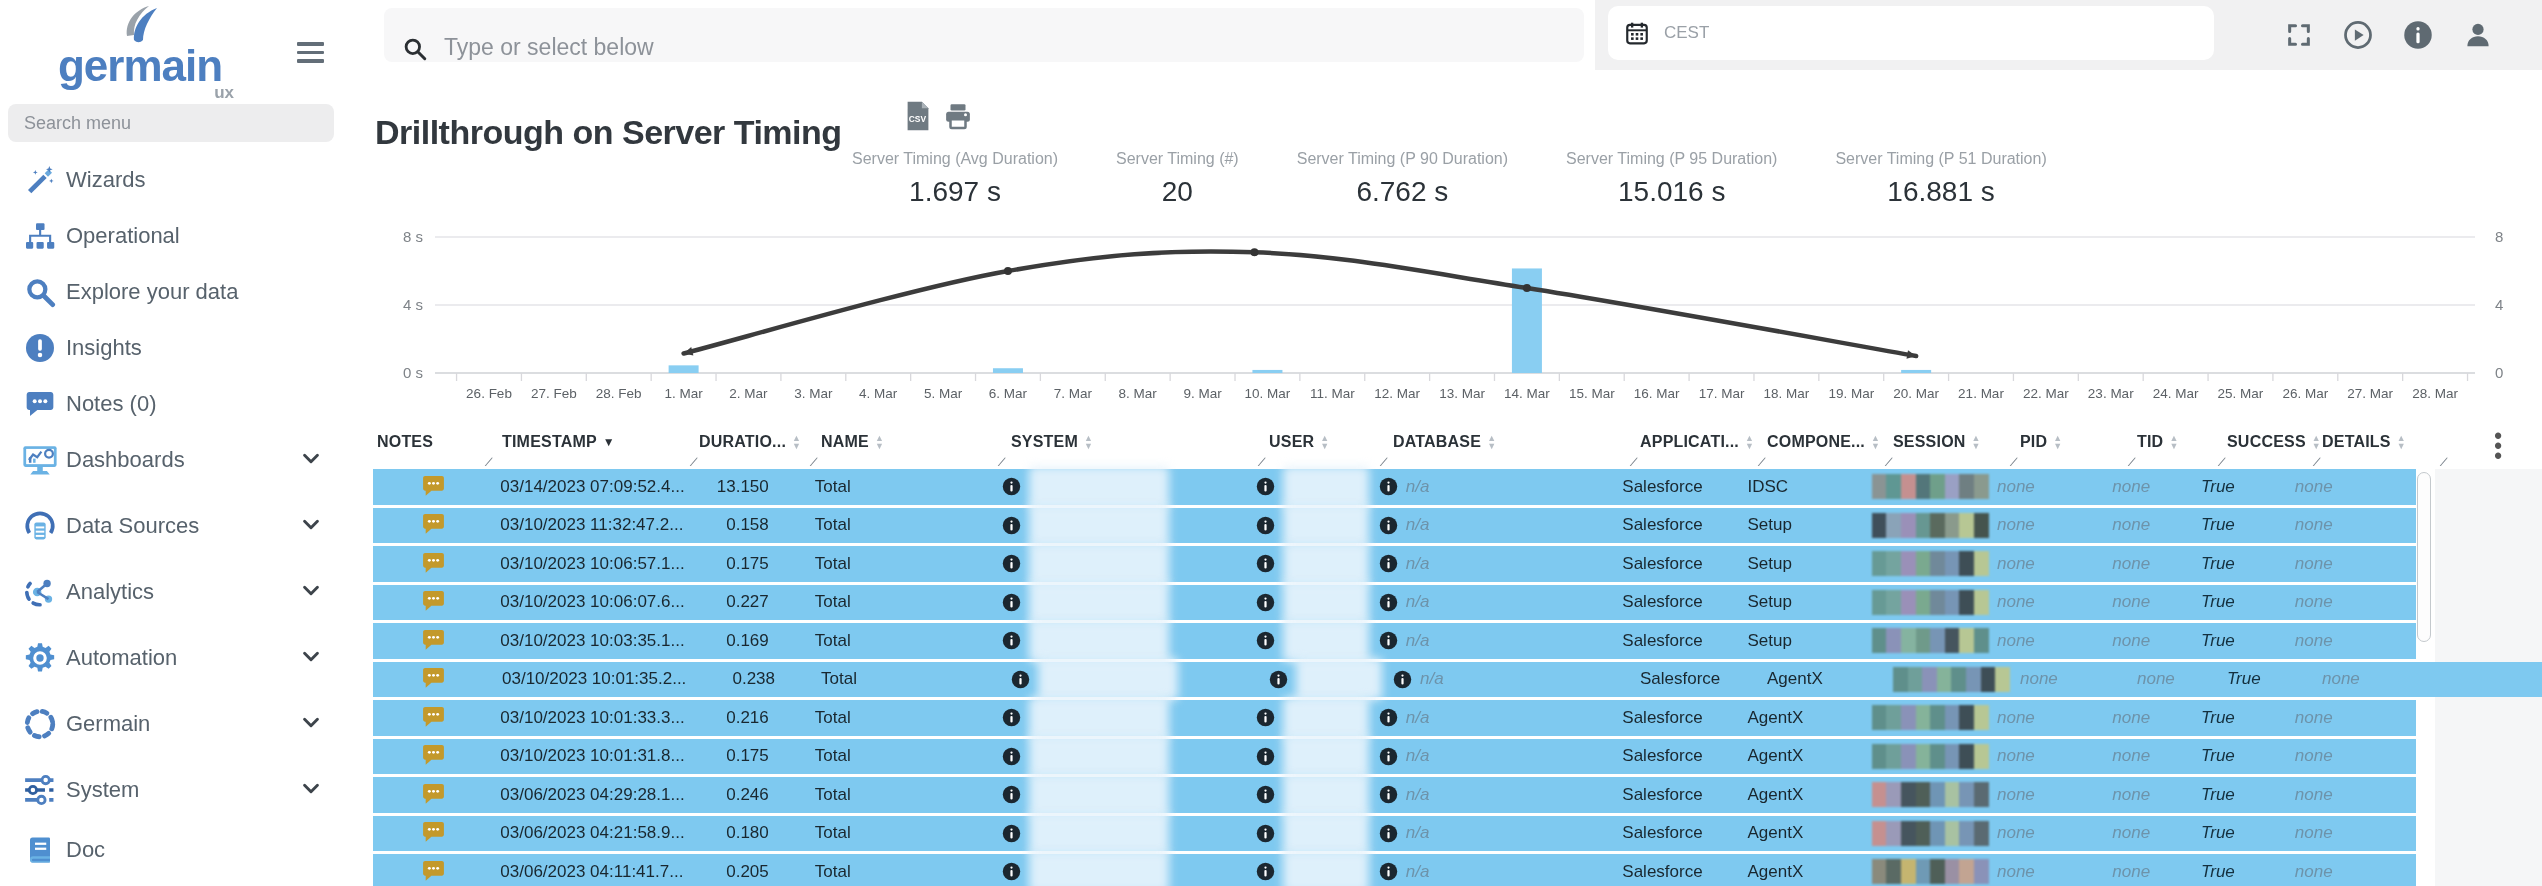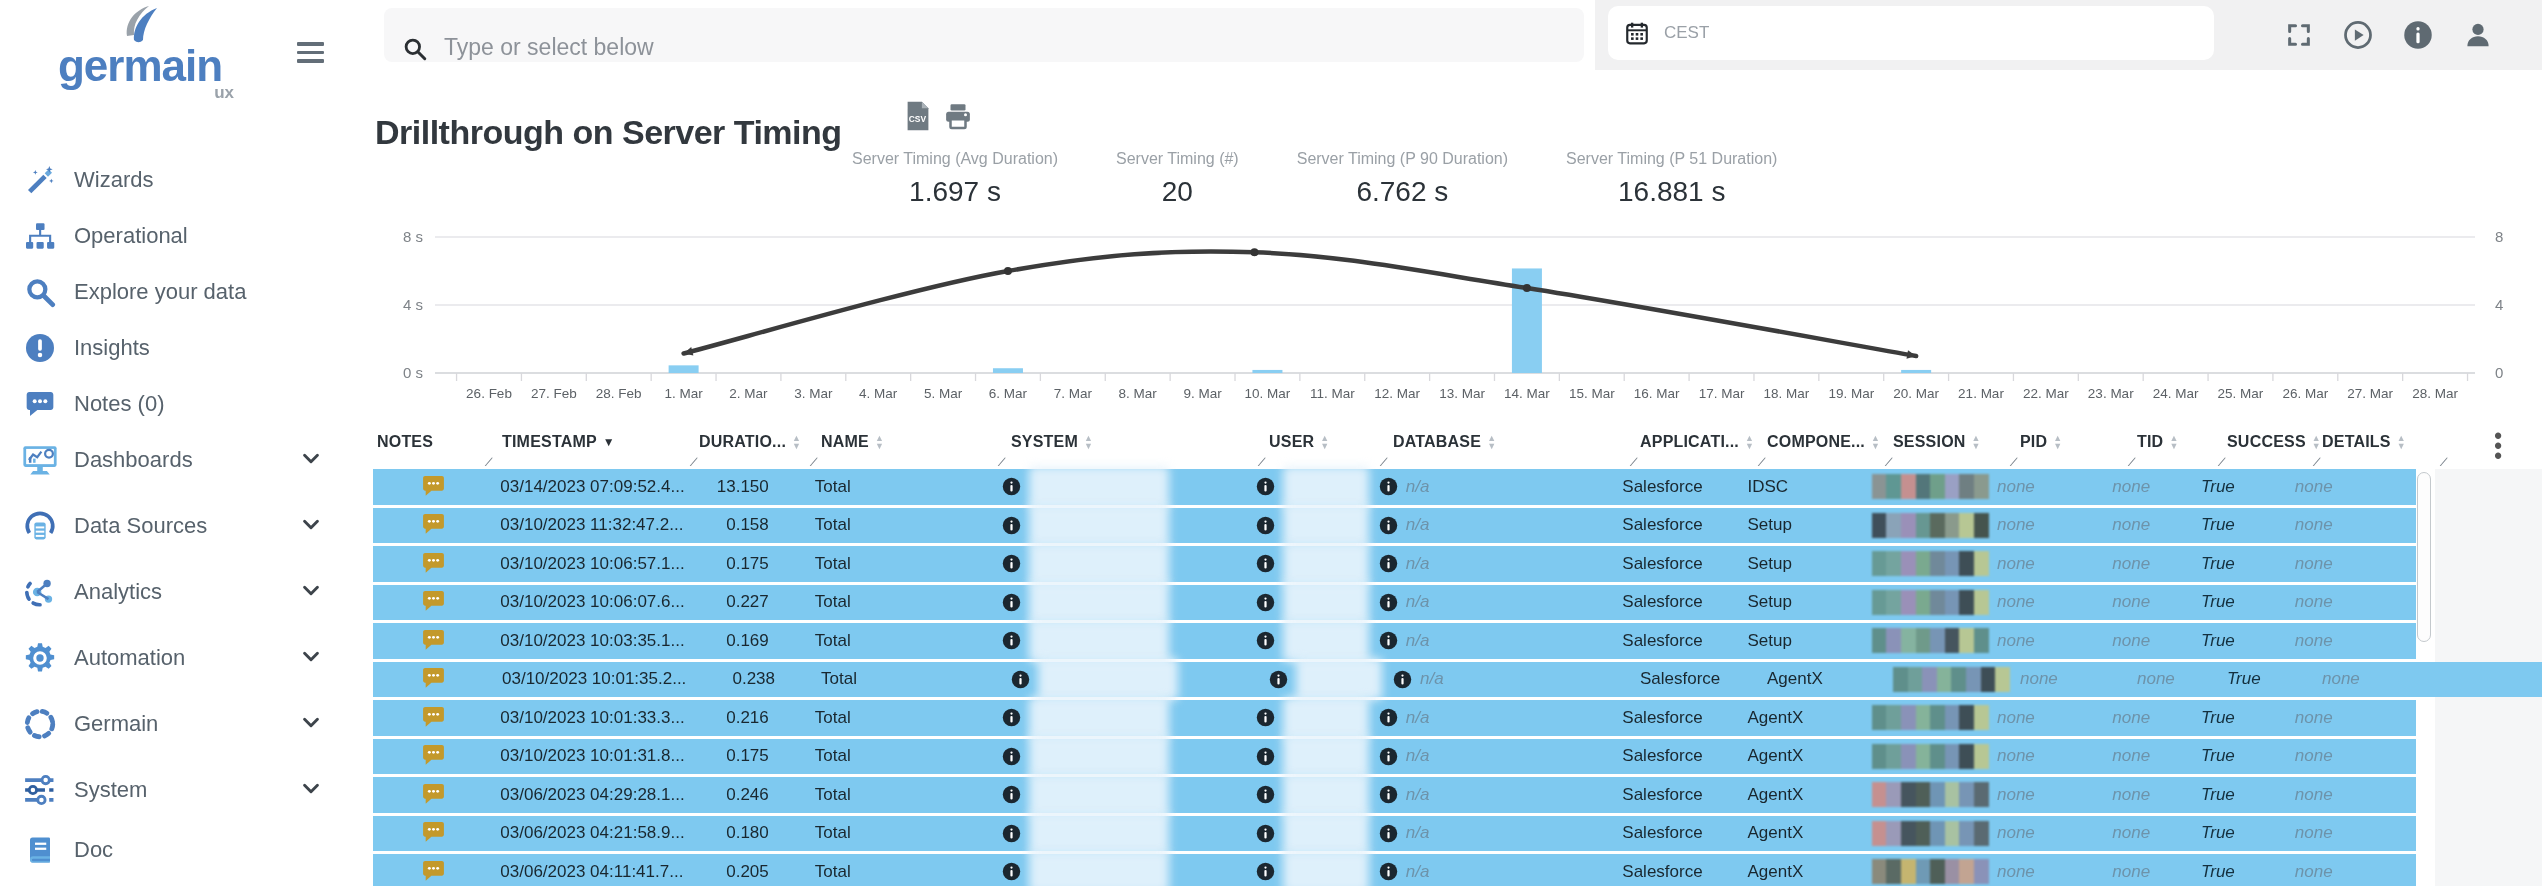--- a/index.html
+++ b/index.html
@@ -10,21 +10,21 @@
   .logo-swoosh{display:block;margin:0 auto;}
   .logo-main{font-size:44px;font-weight:bold;color:#4d7fc0;letter-spacing:-1px;line-height:36px;}
   .logo-sub{font-size:17px;color:#9aa2aa;font-weight:bold;display:block;text-align:right;margin-right:6px;margin-top:-2px;}
   .hamburger{position:absolute;right:42px;top:42px;width:27px;cursor:pointer;}
   .hamburger div{height:3.5px;background:#636e78;margin-bottom:5px;border-radius:1px;}
   .side-search{position:absolute;left:8px;top:104px;width:294px;height:38px;background:#ededee;
     border:none;border-radius:8px;padding:0 16px;font-size:18px;color:#555;outline:none;}
   .side-search::placeholder{color:#8d9299;}
   .nav-item{position:absolute;left:0;width:366px;height:56px;display:flex;align-items:center;cursor:pointer;}
   .nav-icon{width:36px;height:36px;margin-left:22px;flex:0 0 36px;display:flex;align-items:center;justify-content:center;}
-  .nav-label{margin-left:16px;font-size:22px;color:#57626c;}
+  .nav-label{margin-left:8px;font-size:22px;color:#57626c;}
   .nav-chev{position:absolute;right:44px;top:50%;transform:translateY(-50%);}
   
   .tb-search{position:absolute;left:384px;top:8px;width:1200px;height:54px;background:#f7f7f8;
     border-radius:8px;display:flex;align-items:flex-end;z-index:4;}
   .tb-search input{border:none;background:transparent;outline:none;font-size:23px;color:#333;width:1000px;}
   .tb-search input::placeholder{color:#8d9299;}
   .tb-right{position:absolute;left:1595px;top:0;width:947px;height:70px;background:#f1f1f2;}
   .datebox{position:absolute;left:13px;top:6px;width:606px;height:54px;background:#fff;border-radius:10px;
     display:flex;align-items:center;cursor:pointer;}
   .date-text{font-size:24px;color:#23282d;margin-left:14px;white-space:nowrap;}
@@ -72,20 +72,21 @@
       <path d="M37 38 C 36 26, 44 12, 60 6 C 52 16, 46 28, 46 38 C 43 41, 40 41, 37 38 Z" fill="#4d7fc0"></path>
     </svg>
     <span class="logo-main">germain</span>
     <span class="logo-sub">ux</span>
   </div>
   <div class="hamburger">
       <div></div>
       <div></div>
       <div></div>
     </div>
+  <input class="side-search" type="text" placeholder="Search menu" style="">
   <nav id="sidebar-nav">
       <div class="nav-item" style="top: 152px;">
         <span class="nav-icon">
           <svg width="32" height="32" viewBox="0 0 24 24" fill="#4d7fc0">
             <path d="M3 19.5 L14.5 8 L17 10.5 L5.5 22 Z"></path>
             <path d="M15.5 7 l3-3 2.5 2.5 -3 3z" fill="#6aa9dd"></path>
             <path d="M19 1.5l.7 1.8 1.8.7-1.8.7-.7 1.8-.7-1.8-1.8-.7 1.8-.7z" fill="#4d7fc0"></path>
             <path d="M8.5 4.5l.5 1.3 1.3.5-1.3.5-.5 1.3-.5-1.3-1.3-.5 1.3-.5z" fill="#4d7fc0"></path>
             <path d="M20.5 11l.5 1.2 1.2.5-1.2.5-.5 1.2-.5-1.2-1.2-.5 1.2-.5z" fill="#4d7fc0"></path>
           </svg>
@@ -314,20 +315,24 @@
       <div class="stat-label">Server Timing (Avg Duration)</div>
       <div class="stat-value">1.697 s</div>
     </div>
     <div class="stat">
       <div class="stat-label">Server Timing (#)</div>
       <div class="stat-value">20</div>
     </div>
     <div class="stat">
       <div class="stat-label">Server Timing (P 90 Duration)</div>
       <div class="stat-value">6.762 s</div>
+    </div>
+    <div class="stat">
+      <div class="stat-label">Server Timing (P 95 Duration)</div>
+      <div class="stat-value">15.016 s</div>
     </div>
     <div class="stat">
       <div class="stat-label">Server Timing (P 51 Duration)</div>
       <div class="stat-value">16.881 s</div>
     </div>
   </div>
 
 <svg id="chart-svg" width="2169" height="198">
     <line x1="62" y1="15" x2="2102" y2="15" stroke="#e4e4e9" stroke-width="1.6"></line>
     <line x1="62" y1="83" x2="2102" y2="83" stroke="#e4e4e9" stroke-width="1.6"></line>

